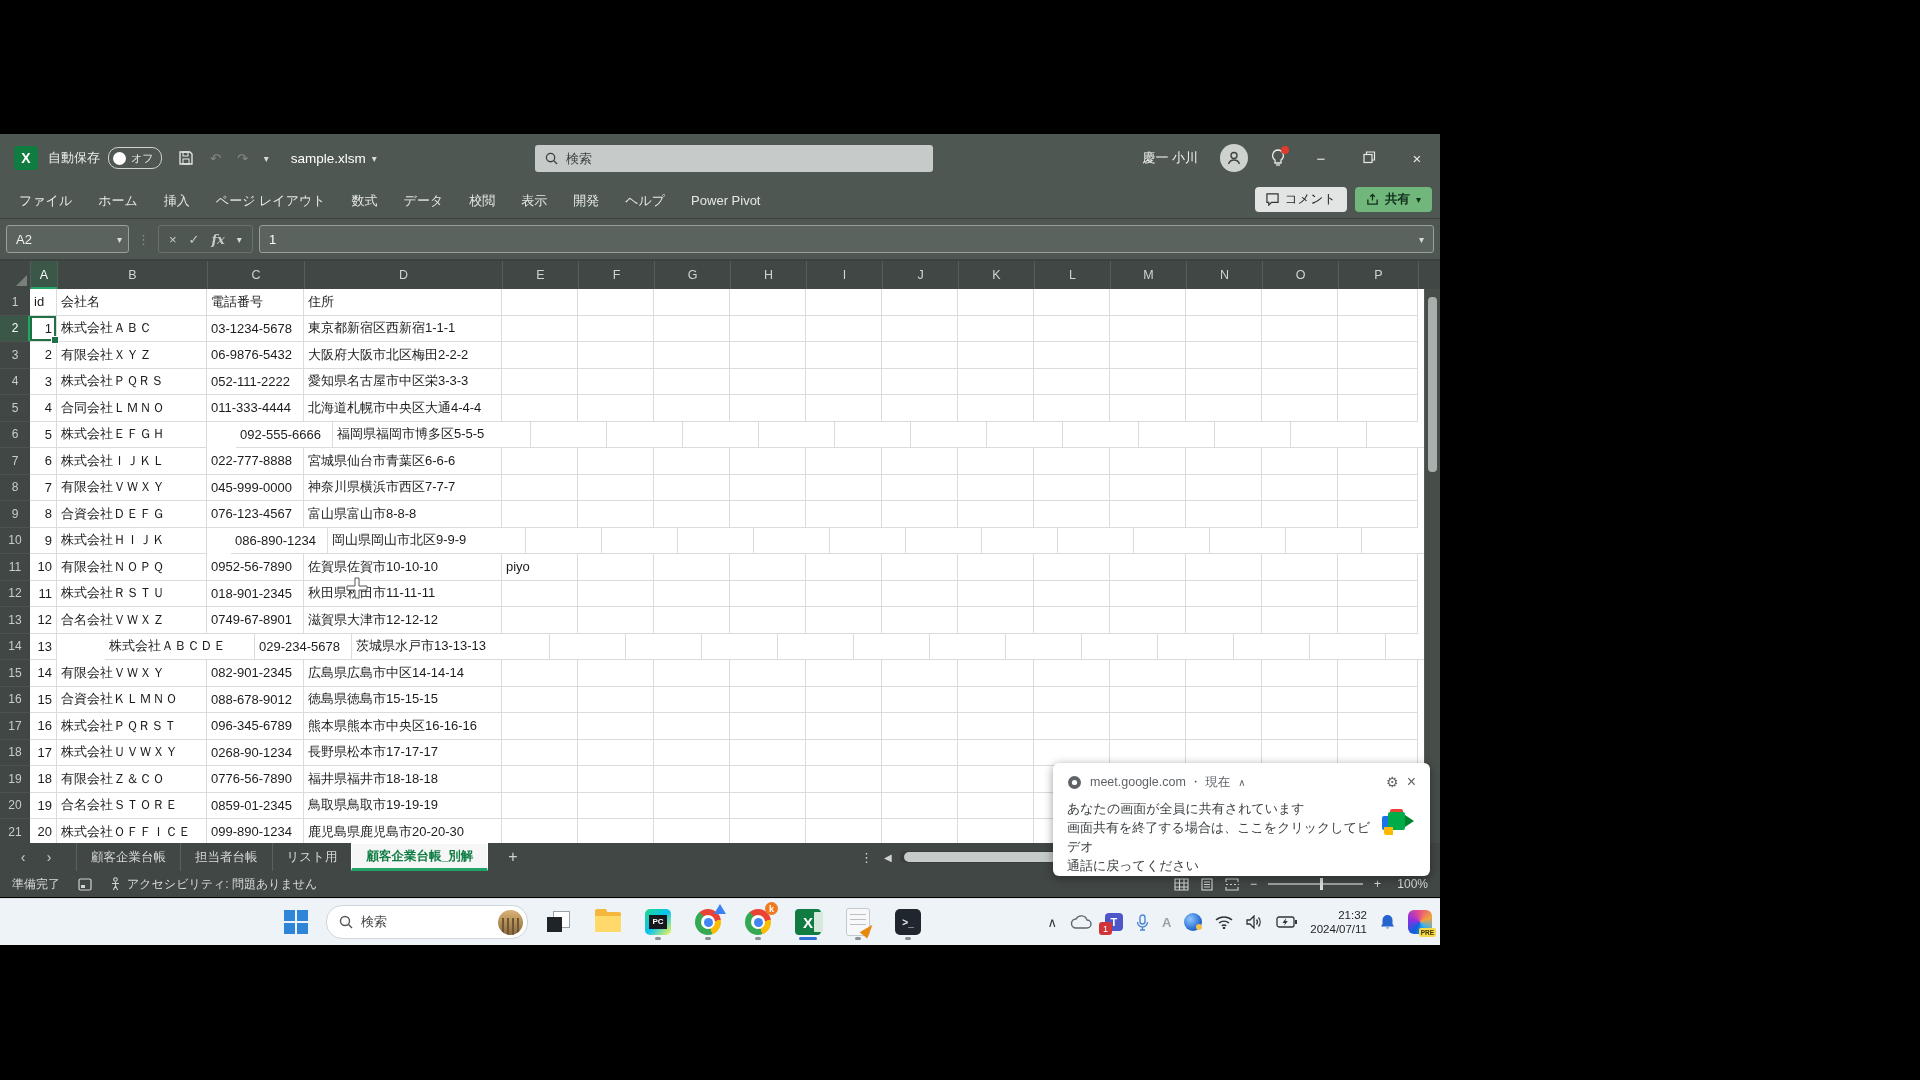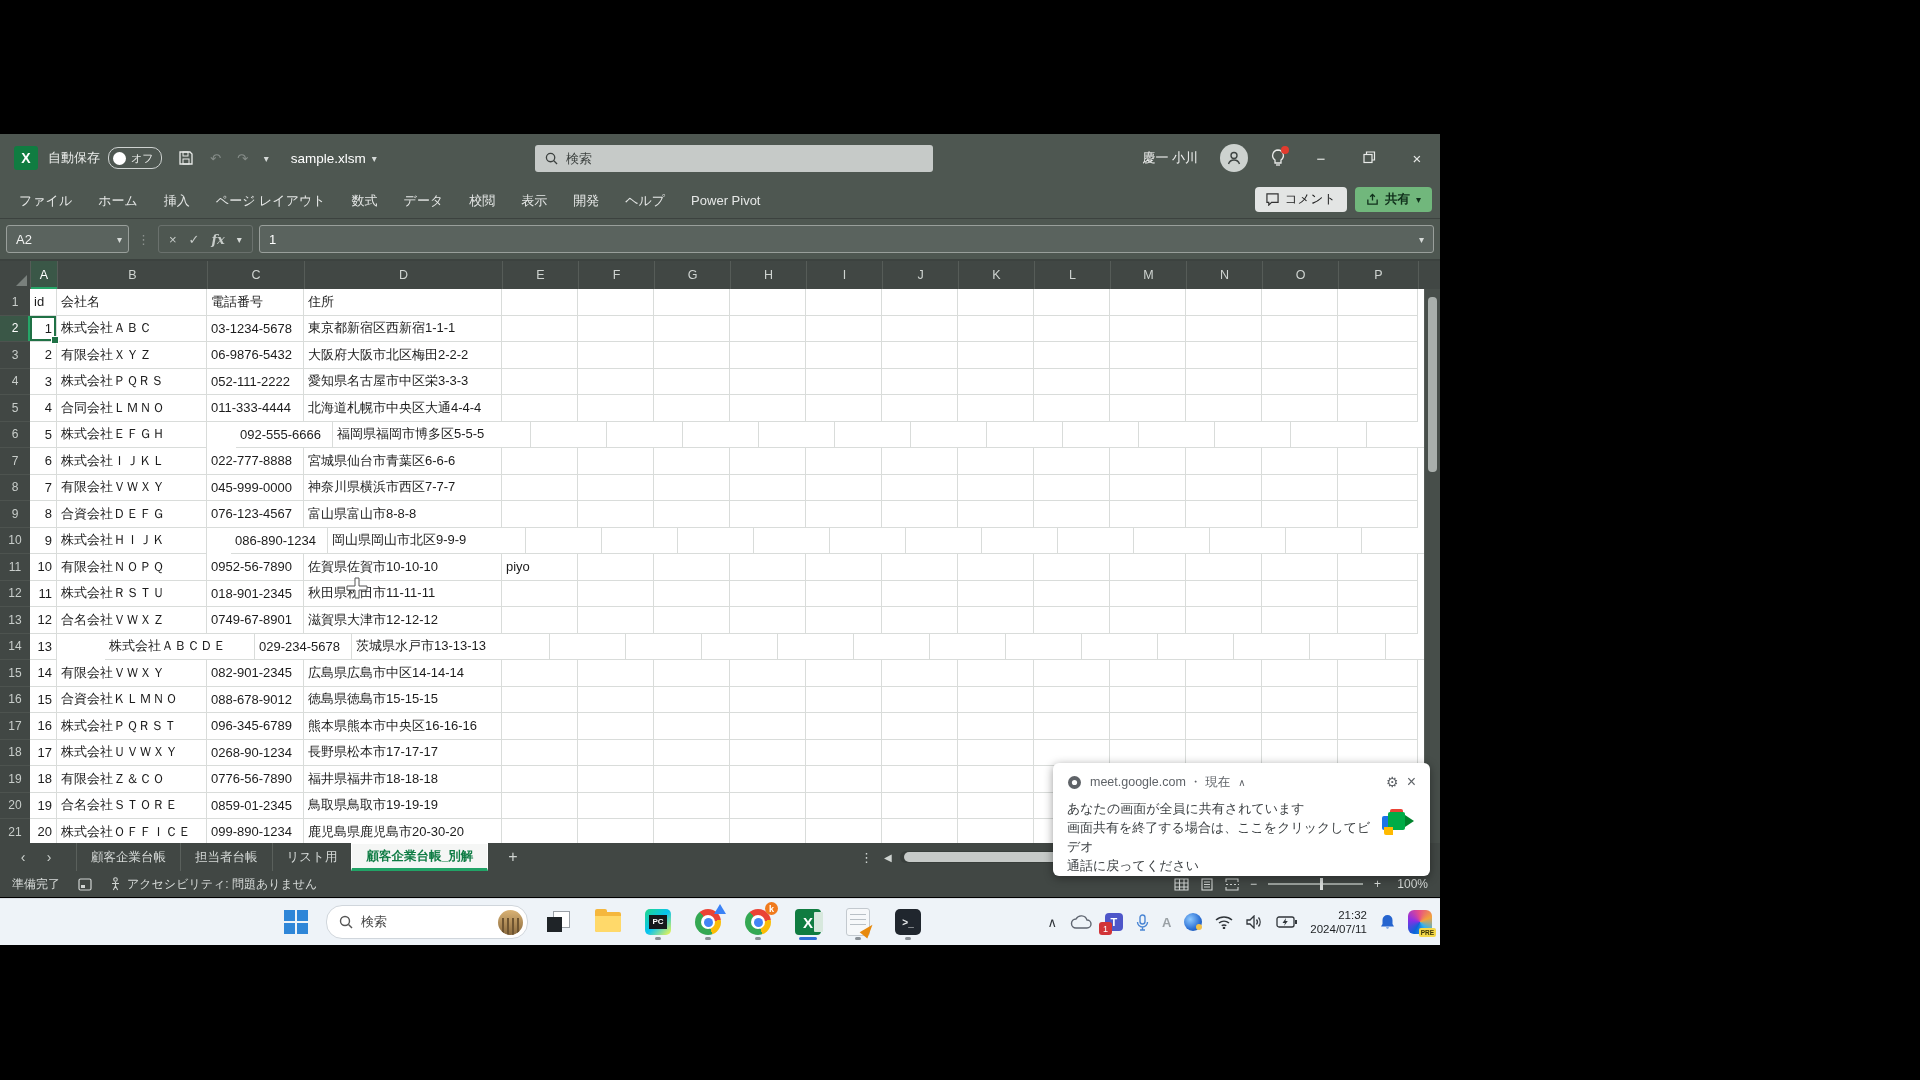--- a/index.html
+++ b/index.html
@@ -658,21 +658,21 @@
             <div class="cell" style="flex: 0 0 76px;"></div>
             <div class="cell" style="flex: 0 0 76px;"></div>
             <div class="cell" style="flex: 0 0 76px;"></div>
             <div class="cell" style="flex: 0 0 80px;"></div>
           </div>
           <div class="grid-row">
             <div class="row-h">21</div>
             <div class="cell num" style="flex: 0 0 27px;">20</div>
             <div class="cell" style="flex: 0 0 150px;">株式会社ＯＦＦＩＣＥ</div>
             <div class="cell" style="flex: 0 0 97px;">099-890-1234</div>
-            <div class="cell" style="flex: 0 0 198px;">鹿児島県鹿児島市20-30-20</div>
+            <div class="cell" style="flex: 0 0 198px;">鹿児島県鹿児島市20-20-30</div>
             <div class="cell" style="flex: 0 0 76px;"></div>
             <div class="cell" style="flex: 0 0 76px;"></div>
             <div class="cell" style="flex: 0 0 76px;"></div>
             <div class="cell" style="flex: 0 0 76px;"></div>
             <div class="cell" style="flex: 0 0 76px;"></div>
             <div class="cell" style="flex: 0 0 76px;"></div>
             <div class="cell" style="flex: 0 0 76px;"></div>
             <div class="cell" style="flex: 0 0 76px;"></div>
             <div class="cell" style="flex: 0 0 76px;"></div>
             <div class="cell" style="flex: 0 0 76px;"></div>

